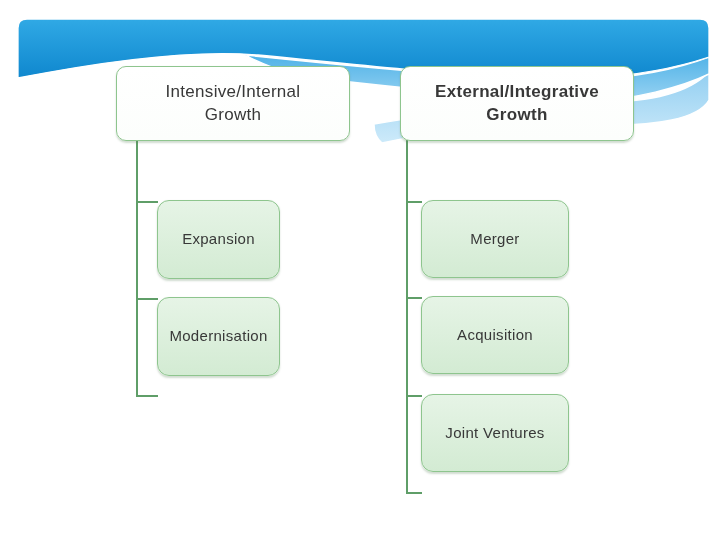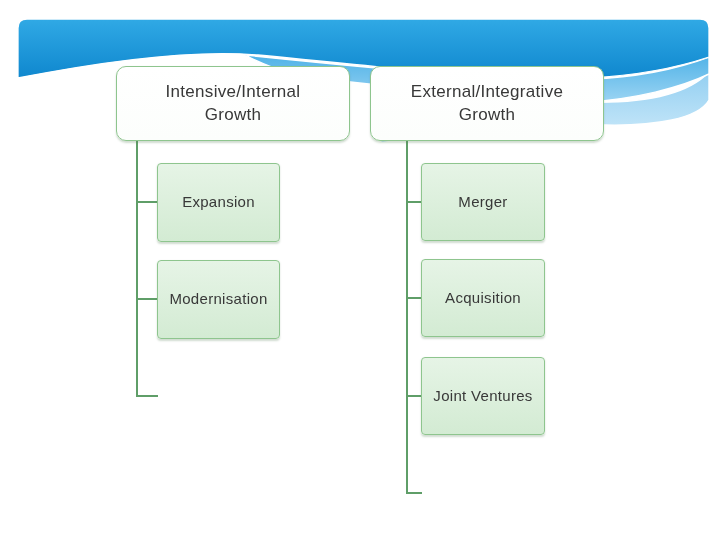--- a/index.html
+++ b/index.html
@@ -27,27 +27,28 @@
     display:flex;flex-direction:column;align-items:center;justify-content:center;
     text-align:center;color:#383838;letter-spacing:0.3px;
     box-shadow:0 1.5px 2px rgba(90,130,90,0.28);
   }
   .root{
     width:234px;height:75px;top:66px;border-radius:10px;
     background:linear-gradient(180deg,#ffffff 0%,#fcfefc 100%);
     font-size:17px;line-height:1.3;
   }
   .root.t0{left:116px;}
-  .root.t1{left:370px;}
+  .root.t1{left:400px;font-weight:bold;}
   .child{
-    border-radius:4px;font-size:15px;line-height:1.25;padding:4px 8px;
+    border-radius:12px;font-size:15px;line-height:1.25;padding:4px 8px;
     background:linear-gradient(180deg,#e6f4e6 0%,#d3ebd3 100%);
+    margin-top:37px;
   }
   .child.t0{left:157px;width:123px;height:79px;}
-  .child.t1{left:421px;width:124px;height:78px;}
+  .child.t1{left:421px;width:148px;height:78px;}
   .child.t0.c0{top:163px}.child.t0.c1{top:260px}.child.t0.c2{top:357px}
   .child.t1.c0{top:163px}.child.t1.c1{top:259px}.child.t1.c2{top:357px}.child.t1.c3{top:454px}
 </style>
 </head>
 <body>
 
 <div class="stage">
 
   <svg class="banner-svg" width="728" height="160" viewBox="0 0 728 160">
     <defs>

